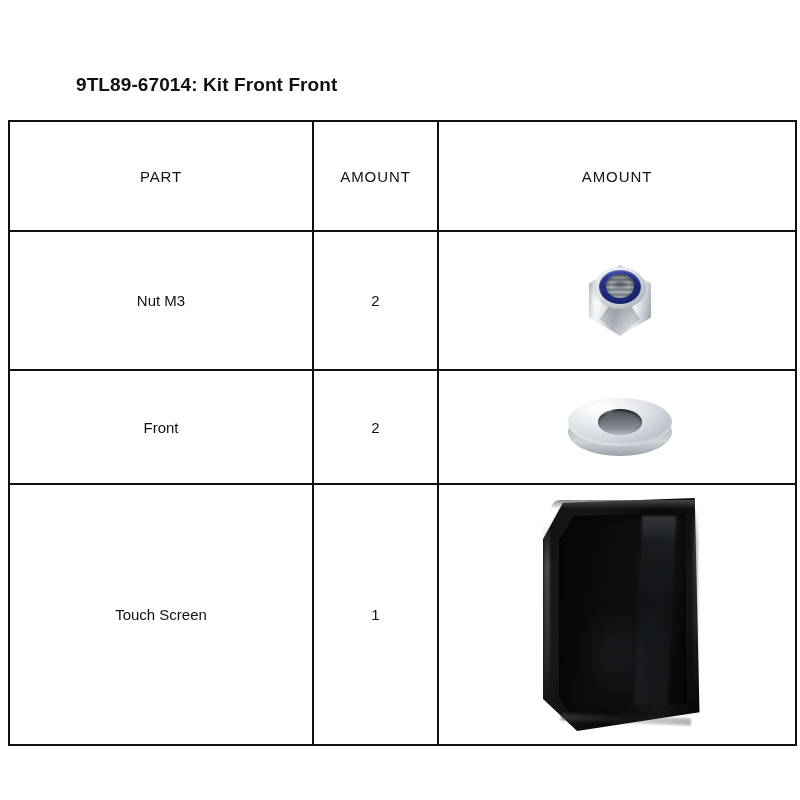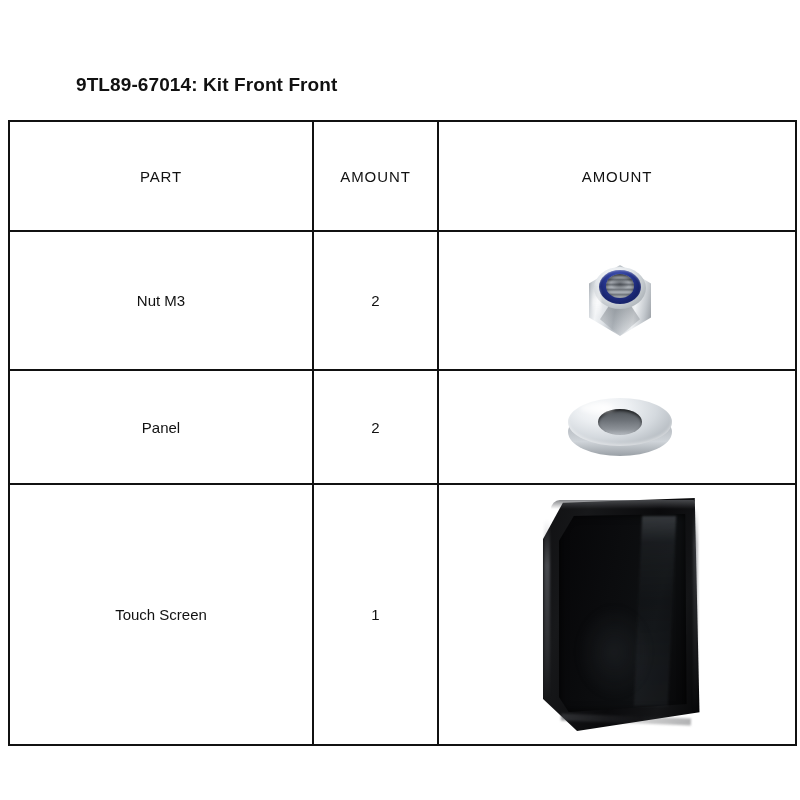--- a/index.html
+++ b/index.html
@@ -323,21 +323,21 @@
             <div class="nut-chamfer"></div>
             <div class="nut-nylon"></div>
             <div class="nut-bore"></div>
             <div class="nut-glint"></div>
           </div>
         </div>
       </td>
     </tr>
 
     <tr class="row-washer">
-      <td>Panel</td>
+      <td>Front</td>
       <td>2</td>
       <td class="pic-cell">
         <div class="pic-wrap">
           <div class="washer">
             <div class="washer-edge"></div>
             <div class="washer-face"></div>
             <div class="washer-hole"></div>
             <div class="washer-glint"></div>
           </div>
         </div>

